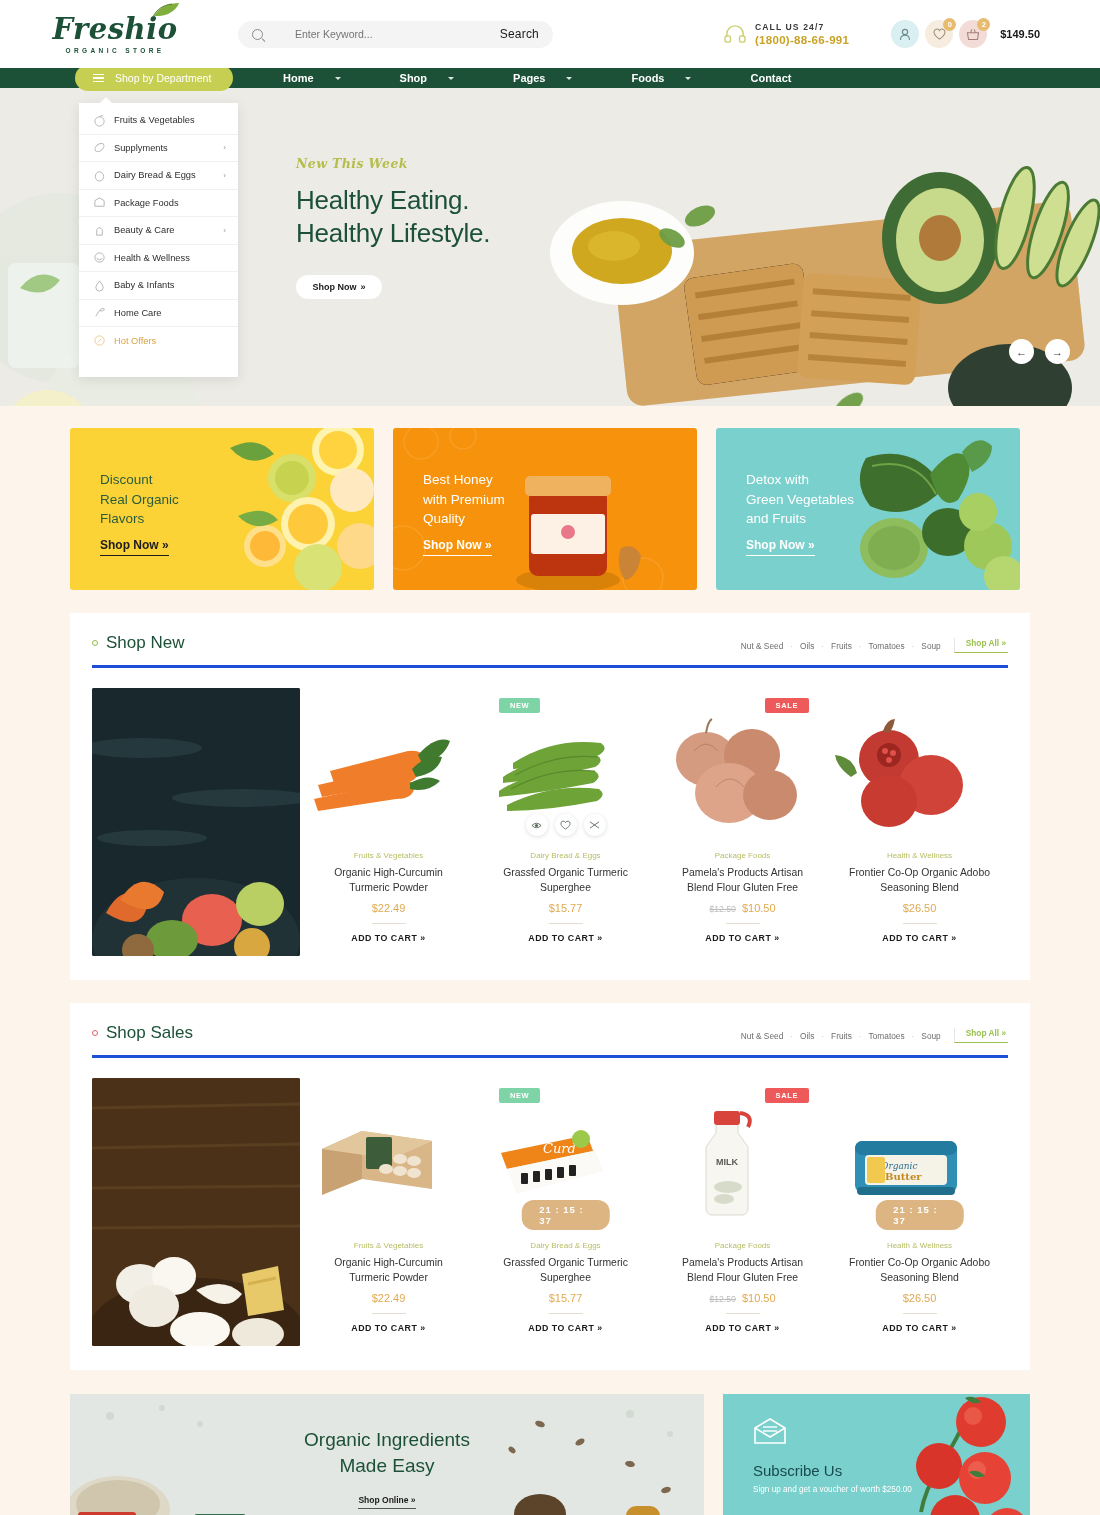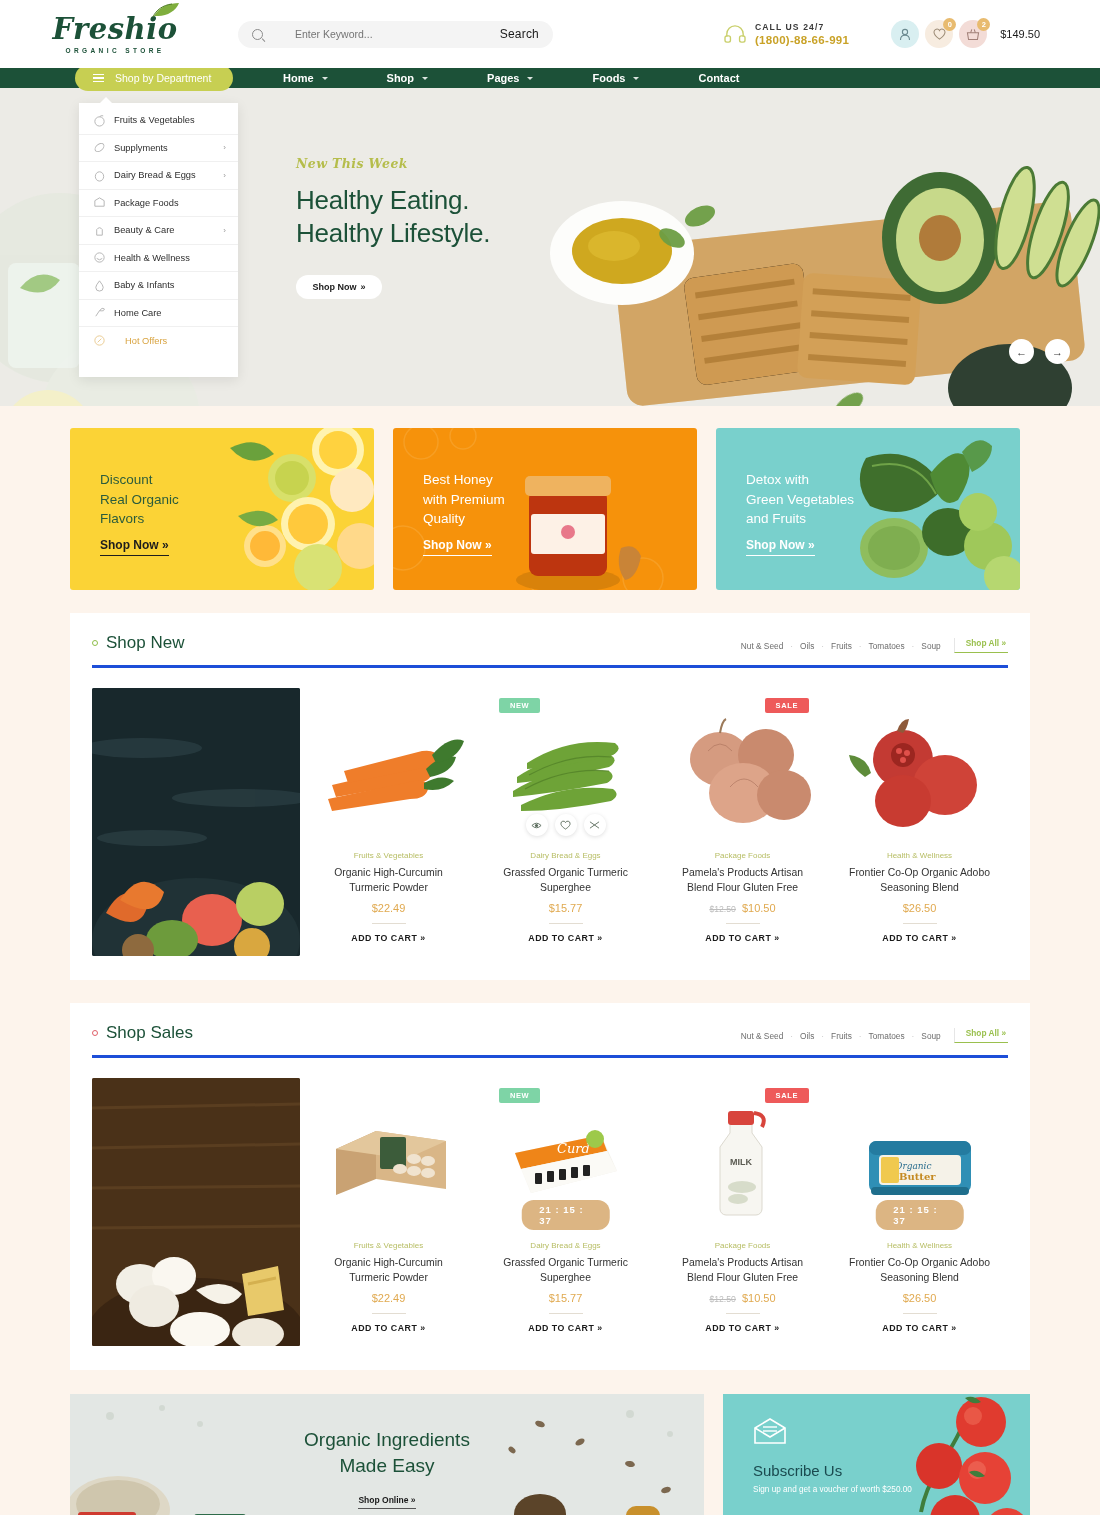--- a/index.html
+++ b/index.html
@@ -35,32 +35,32 @@
 
   .icon-group { display: flex; align-items: center; gap: 6px; margin-left: 42px; }
   .circ { width: 28px; height: 28px; border-radius: 50%; display: flex; align-items: center;
     justify-content: center; position: relative; }
   .circ.user { background: #d9eff1; }
   .circ.wish { background: #f7ece0; }
   .circ.cart { background: #f3dcd7; }
   .badge { position: absolute; top: -2px; right: -3px; width: 13px; height: 13px; border-radius: 50%;
     background: #e8bb6f; color: #fff; font-size: 7.5px; display: flex; align-items: center;
     justify-content: center; font-weight: bold; }
-  .cart-total { font-size: 11px; font-weight: normal; color: #1a1a1a; margin-left: 7px; }
+  .cart-total { font-size: 11px; font-weight: bold; color: #1a1a1a; margin-left: 7px; }
 
   
   .nav { height: 20px; background: #1c5138; display: flex; align-items: center; position: relative; z-index: 25; }
   .dept-btn { width: 158px; height: 26px; background: #c7cf52; border-radius: 14px; margin-left: 75px;
     display: flex; align-items: center; padding-left: 18px; gap: 11px; cursor: pointer; }
   .burger { width: 11px; }
   .burger span { display: block; height: 1.3px; background: #fff; margin: 2.3px 0; }
   .dept-lbl { font-size: 10.5px; color: #fff; font-weight: 500; }
   .nav-links { display: flex; align-items: center; gap: 26px; margin-left: 17px; }
   .nav-link { font-size: 11px; color: #fff; font-weight: bold; cursor: pointer; display: flex;
-    align-items: center; gap: 8px; padding-left: 33px; }
+    align-items: center; gap: 21px; padding-left: 33px; }
   .caret { width: 0; height: 0; border-left: 3px solid transparent; border-right: 3px solid transparent;
     border-top: 3.5px solid #fff; opacity: .85; }
 
   
   .hero { height: 318px; position: relative; overflow: hidden;
     background: linear-gradient(100deg,#eceae5 0%,#eae8e3 30%,#e2e4dd 60%,#cfd3c4 100%); }
   .hero-img { position: absolute; inset: 0; }
   .hero-txt { position: absolute; left: 296px; top: 68px; }
   .hero-kicker { font-family: "DejaVu Serif", serif; font-style: italic; font-size: 12.5px;
     color: #b5bd4b; font-weight: bold; letter-spacing: .4px; }
@@ -73,21 +73,21 @@
   .arrow { width: 25px; height: 25px; border-radius: 50%; background: #fff; display: flex;
     align-items: center; justify-content: center; font-size: 11px; color: #333; cursor: pointer; }
 
   
   .dept-panel { position: absolute; left: 79px; top: 103px; width: 159px; background: #fff;
     z-index: 28; padding: 4px 0 22px; box-shadow: 0 3px 12px rgba(0,0,0,.09); }
   .dept-panel::before { content:""; position:absolute; top:-6px; left:21px; border-left:6px solid transparent;
     border-right:6px solid transparent; border-bottom:6px solid #fff; }
   .dept-item { height: 27.5px; display: flex; align-items: center; padding: 0 12px 0 14px;
     border-bottom: 1px solid #f0f0f0; font-size: 9.3px; color: #2e2e2e; cursor: pointer; }
-  .dept-item:last-child { border-bottom: none; gap: 11px; }
+  .dept-item:last-child { border-bottom: none; }
   .dept-item .di-ico { width: 13px; height: 13px; margin-right: 8px; opacity: .45; flex: none; }
   .dept-item .chev { margin-left: auto; font-size: 8px; color: #999; }
   .dept-item.hot { color: #d9a441; }
   .dept-item.hot .di-ico { opacity: .6; }
 
   
   .promos { display: flex; gap: 19px; padding: 22px 70px 0; }
   .promo { width: 304px; height: 162px; border-radius: 3px; position: relative; overflow: hidden; padding: 42px 0 0 30px; }
   .promo.p1 { background: #fbd336; }
   .promo.p2 { background: #f6920b; }
@@ -117,21 +117,21 @@
     overflow: hidden; display: flex; flex-direction: column; align-items: center; padding-top: 42px; }
   .sp1 { background: linear-gradient(160deg,#1b3a3f,#16282c 60%,#1d3235); }
   .sp2 { background: linear-gradient(150deg,#5a3e28,#3d2817 55%,#503venue); background: linear-gradient(150deg,#6b4a2e,#3b2616 60%,#513720); }
   .sp-kicker { font-family: "DejaVu Serif", serif; font-style: italic; font-weight: bold; font-size: 11px;
     color: #fff; letter-spacing: .3px; }
   .sp-big { font-size: 26px; font-weight: bold; color: #f0cd5e; margin-top: 8px; letter-spacing: -.3px; }
   .sp-sub { font-size: 9.5px; color: #fff; margin-top: 8px; }
 
   .prod-grid { flex: 1; display: flex; }
   .prod { flex: 1; position: relative; padding-top: 4px; display: flex; flex-direction: column; align-items: center; }
-  .prod-img { height: 150px; width: 100%; display: flex; align-items: center; justify-content: center;
+  .prod-img { height: 150px; width: 100%; display: flex; align-items: center; 
     position: relative; }
   .tag { position: absolute; top: 6px; left: 22px; height: 15px; padding: 0 11px; border-radius: 2px;
     color: #fff; font-size: 7.5px; font-weight: bold; letter-spacing: .6px; display: flex; align-items: center; z-index: 3; }
   .tag.new { background: #7ed4a6; }
   .tag.sale { background: #ee5a5a; left: auto; right: 22px; }
   .hover-icons { position: absolute; bottom: 6px; left: 50%; transform: translateX(-50%);
     display: flex; gap: 7px; }
   .hi { width: 22px; height: 22px; border-radius: 50%; background: #fff; box-shadow: 0 1px 4px rgba(0,0,0,.13);
     display: flex; align-items: center; justify-content: center; cursor: pointer; }
   .timer { position: absolute; bottom: 2px; left: 50%; transform: translateX(-50%);

